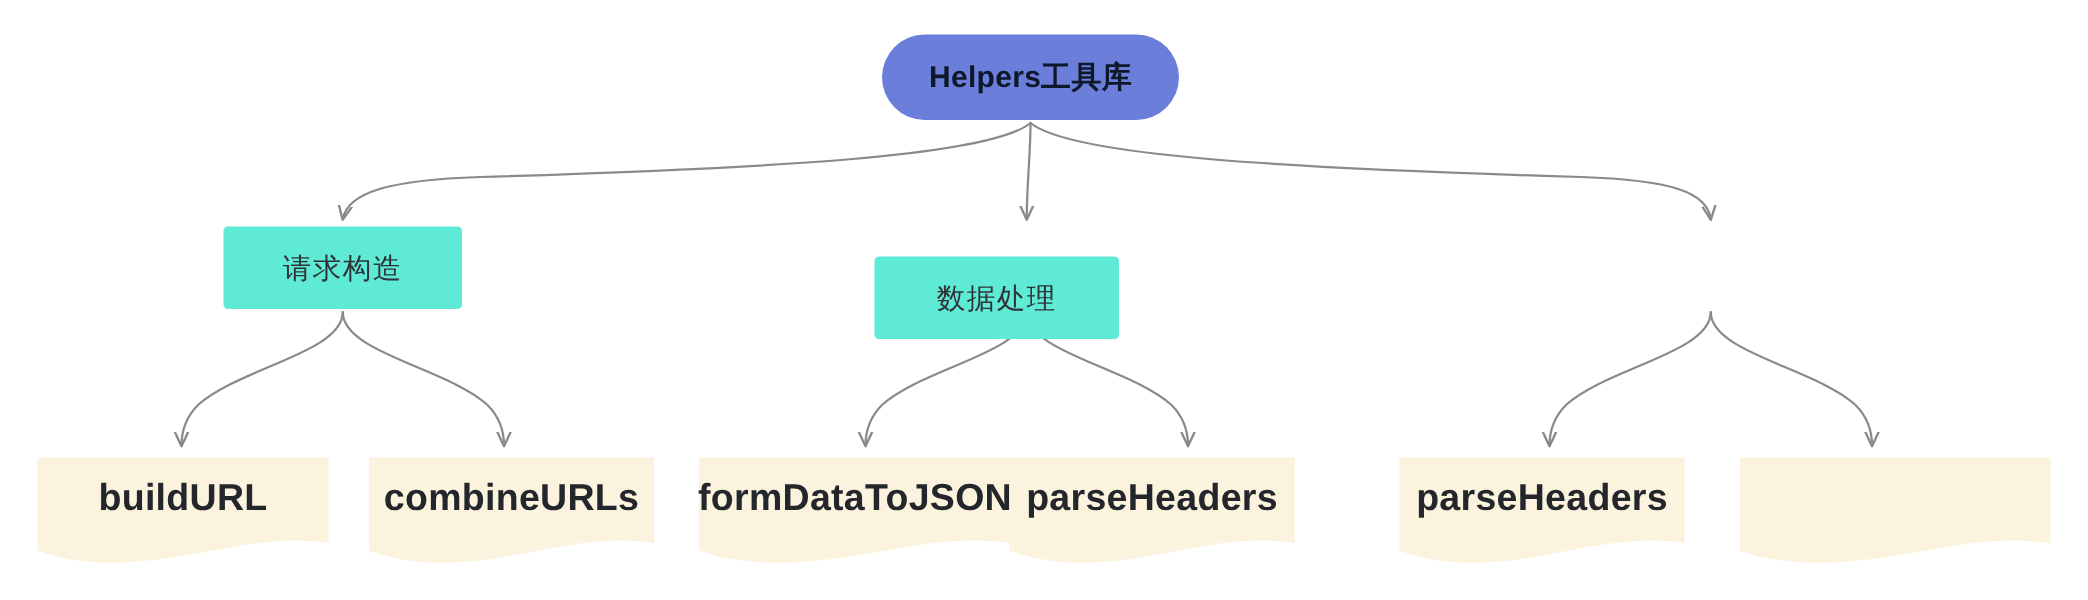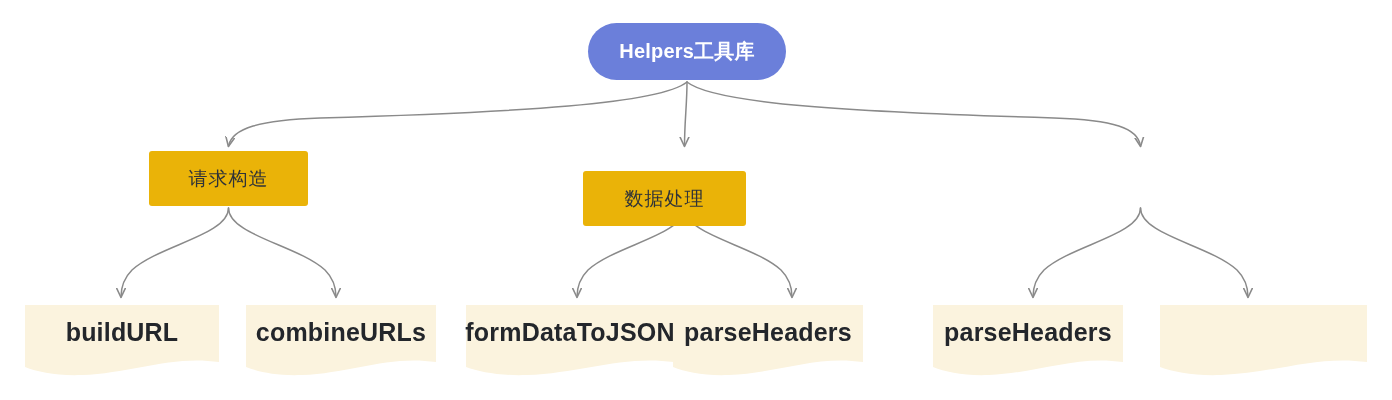--- a/index.html
+++ b/index.html
@@ -34,30 +34,30 @@
     white-space: nowrap;
   }
   
   .node-root {
     left: 588px;
     top: 23px;
     width: 198px;
     height: 57px;
     background: #6b7fda;
     border-radius: 29px;
-    color: #ffffff;
+    color: #0f172a;
     font-size: 20px;
     font-weight: bold;
     letter-spacing: 0.2px;
   }
   
   .node-mid {
     top: 151px;
     height: 55px;
-    background: #eab308;
+    background: #5eead4;
     border-radius: 3px;
     color: #2f3338;
     font-size: 19px;
     font-weight: normal;
     letter-spacing: 1px;
   }
   .mid-1 { left: 149px;  width: 159px; }
   .mid-2 { left: 583px;  width: 163px; margin-top: 20px; }
   .mid-3 { left: 1055px; width: 159px; }
 

